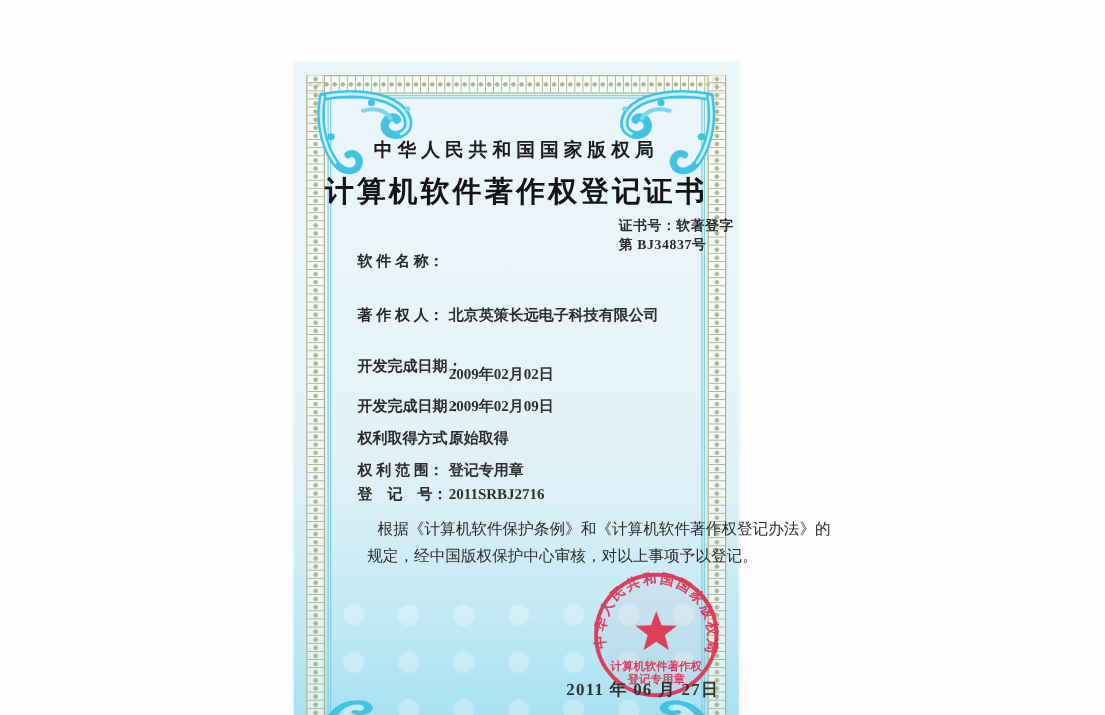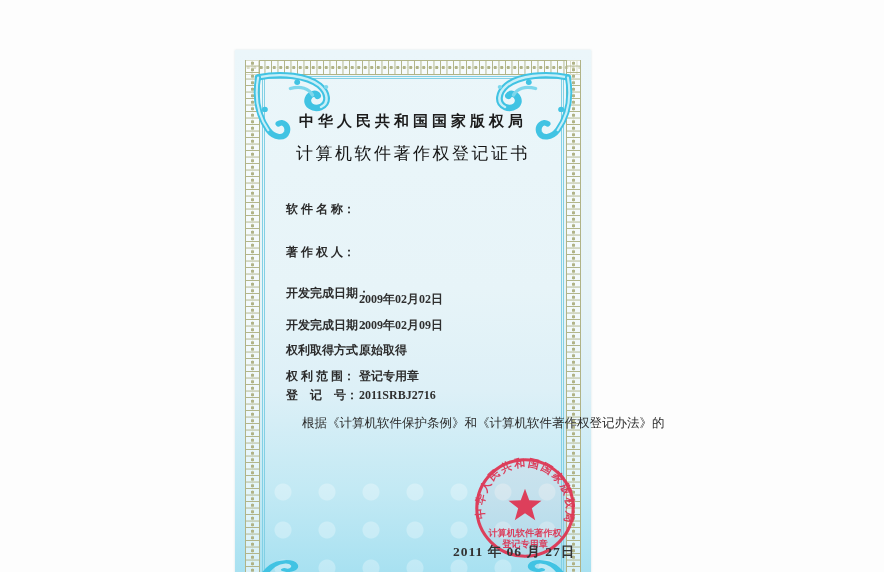--- a/index.html
+++ b/index.html
@@ -47,21 +47,21 @@
     position:absolute;left:26px;right:26px;bottom:24px;height:120px;opacity:.35;
     background-image:radial-gradient(circle 9px at 50% 50%,rgba(255,255,255,.8) 0 8px,transparent 9px);
     background-size:44px 38px;pointer-events:none;
   }
   .authority{
     position:absolute;top:62px;left:0;right:0;margin:0;text-align:center;
     font-size:15px;font-weight:700;letter-spacing:4px;color:#1c1c1c;line-height:18px;
   }
   .cert-title{
     position:absolute;top:90px;left:0;right:0;margin:0;text-align:center;
-    font-size:17px;font-weight:400;letter-spacing:2.5px;color:#141414;line-height:28px;
+    font-size:23px;font-weight:700;letter-spacing:2.5px;color:#141414;line-height:28px;
   }
   .certno{
     position:absolute;top:123px;left:260px;
     font-size:11px;font-weight:700;color:#2b2b2b;letter-spacing:.5px;
   }
   .row{position:absolute;left:51px;font-size:12px;color:#2b2b2b;line-height:14px;white-space:nowrap;}
   .row .lbl{font-weight:700;display:inline-block;text-align:right;}
   .val{position:absolute;left:124px;font-size:12px;font-weight:700;color:#2f2f2f;line-height:14px;white-space:nowrap;}
   .val .vline{display:block;}
   .stmt{
@@ -131,28 +131,32 @@
       <path d="M6,8 C34,2 64,6 78,18 C88,27 90,40 80,45" fill="none" stroke="#c9eff8" stroke-width="3" stroke-linecap="round"></path>
       <path d="M6,8 C2,32 6,56 18,74 C25,84 37,85 40,76 C42,68 35,62 30,66" fill="none" stroke="#41c3e3" stroke-width="7" stroke-linecap="round"></path>
       <path d="M44,22 C56,18 66,22 70,30" fill="none" stroke="#7ed7ec" stroke-width="4" stroke-linecap="round"></path>
       <circle cx="52" cy="14" r="3.4" fill="#41c3e3"></circle>
       <circle cx="100" cy="16" r="3" fill="#7ed7ec"></circle>
     </svg>
   </div>
 
   <h1 class="authority">中华人民共和国国家版权局</h1>
   <h2 class="cert-title">计算机软件著作权登记证书</h2>
+  <div class="certno">
+    <span>证书号：</span><span>软著登字第 BJ34837号</span>
+  </div>
 
   <div class="row" style="top:152px">
     <span class="lbl">软 件 名 称：</span>
   </div>
 
   <div class="row" style="top:195px">
     <span class="lbl">著 作 权 人：</span>
   </div>
+  <div class="val" style="top:195px">北京英策长远电子科技有限公司</div>
 
   <div class="row" style="top:236px">
     <span class="lbl">开发完成日期：</span>
   </div>
   <div class="val" style="top:242px">2009年02月02日</div>
 
   <div class="row" style="top:268px">
     <span class="lbl">开发完成日期：</span>
   </div>
   <div class="val" style="top:268px">2009年02月09日</div>
@@ -166,20 +170,21 @@
     <span class="lbl">权 利 范 围：</span>
   </div>
   <div class="val" style="top:319px">登记专用章</div>
 
   <div class="row" style="top:338px">
     <span class="lbl">登　记　号：</span>
   </div>
   <div class="val" style="top:338px">2011SRBJ2716</div>
 
   <div class="stmt l1" style="top:366px">根据《计算机软件保护条例》和《计算机软件著作权登记办法》的</div>
+  <div class="stmt" style="top:388px">规定，经中国版权保护中心审核，对以上事项予以登记。</div>
 
   <div class="seal">
     <svg viewBox="0 0 110 110">
       <defs>
         <path id="sealArc" d="M 14,68 A 43,43 0 1 1 96,68" fill="none"></path>
       </defs>
       <circle cx="55" cy="55" r="50" fill="rgba(235,80,110,0.06)" stroke="#e0314f" stroke-width="3.2"></circle>
       <text font-size="11.5" font-weight="bold" fill="#dd3050" letter-spacing="2" font-family="Liberation Serif, DejaVu Serif, serif">
         <textPath href="#sealArc" startOffset="2">中华人民共和国国家版权局</textPath>
       </text>

